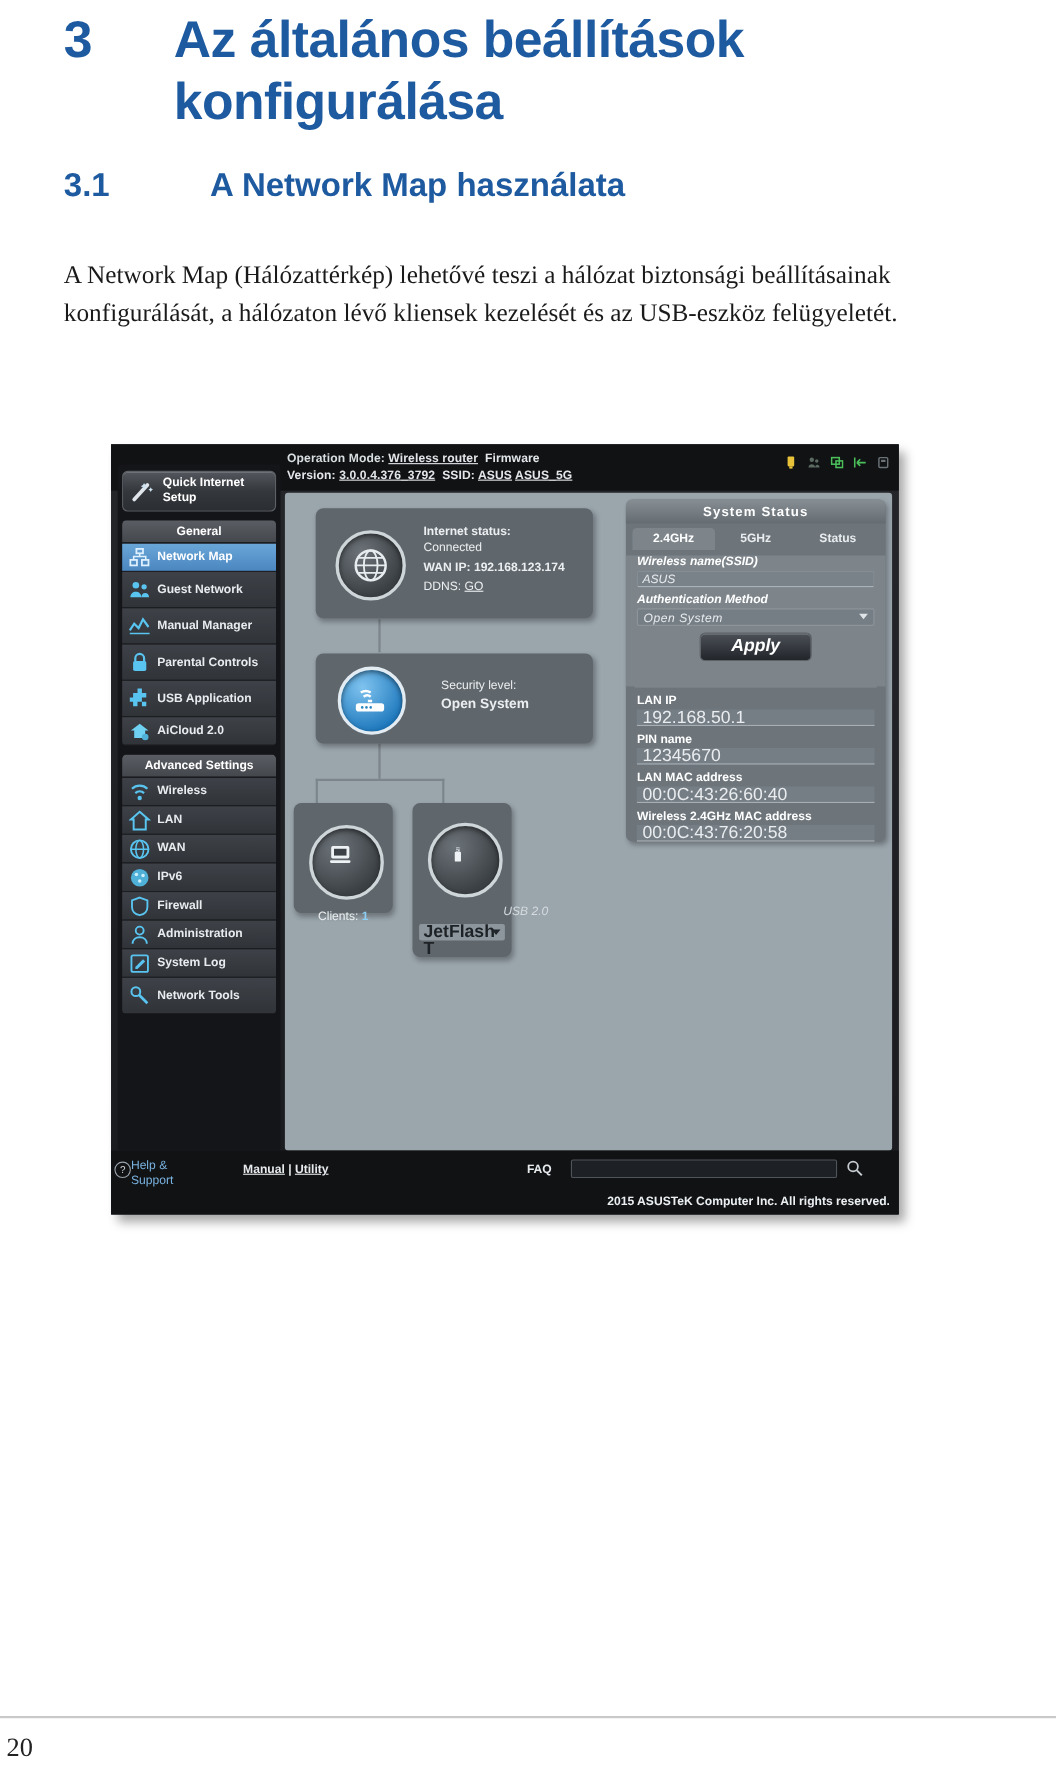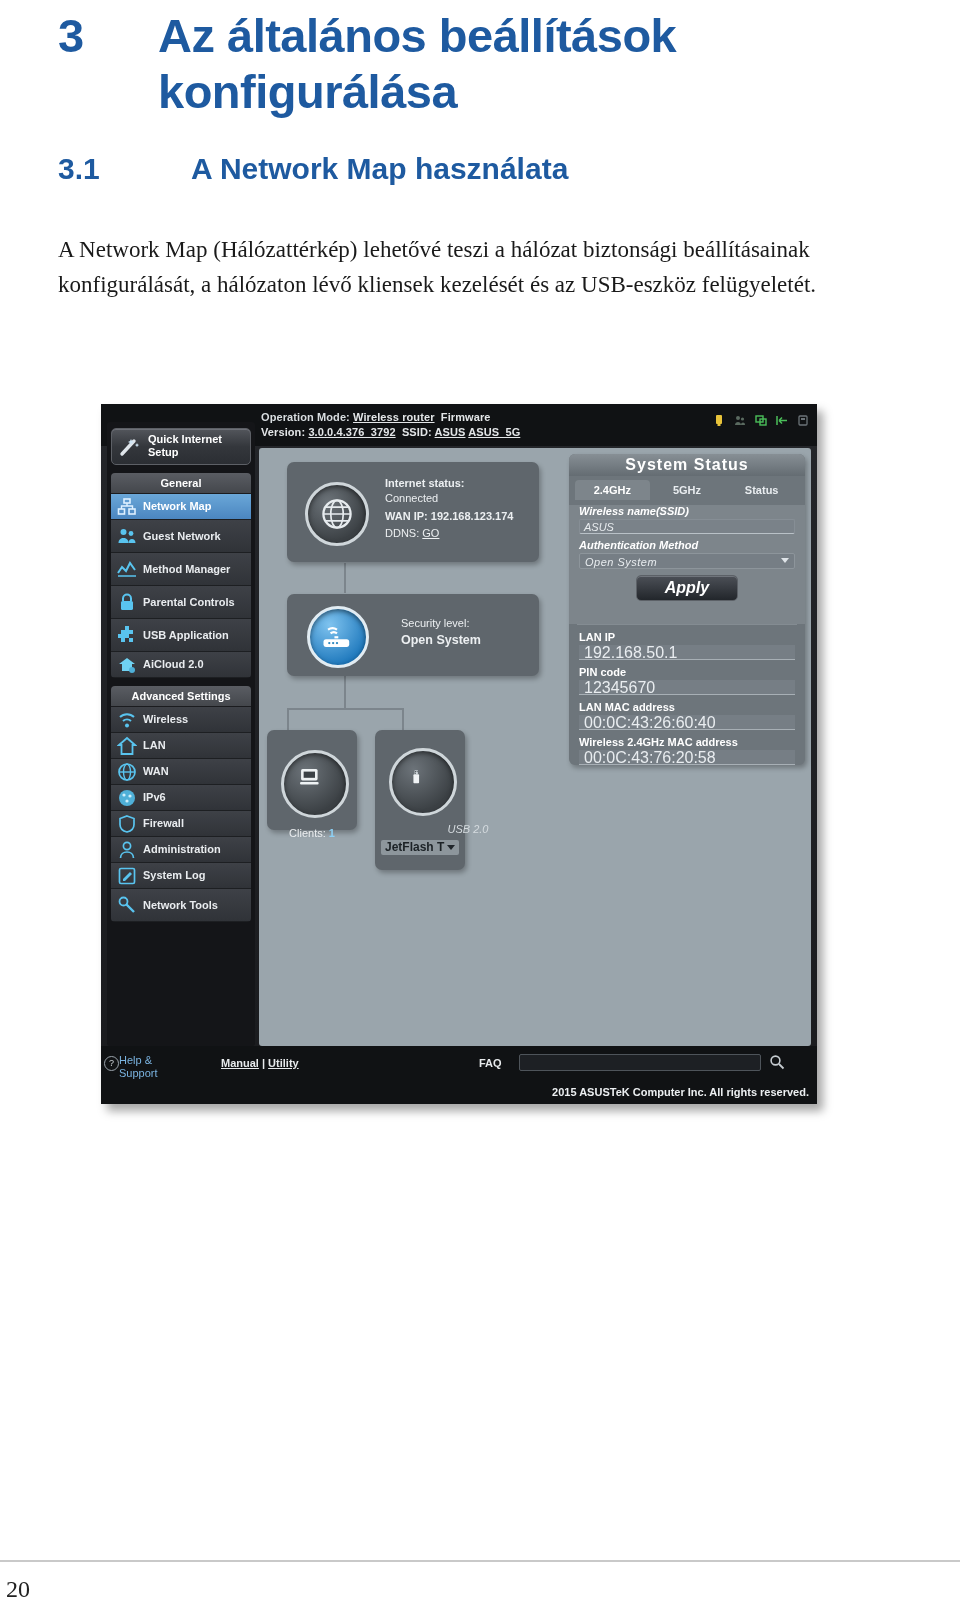--- a/index.html
+++ b/index.html
@@ -52,21 +52,21 @@
   .card .cap{position:absolute;color:#eceff1;font-size:11px;line-height:15px;}
 
   .disc{position:absolute;border-radius:50%;background:radial-gradient(circle at 35% 30%,#6c7379,#3c4145 70%);
         border:3px solid #cfd6da;box-shadow:inset 0 2px 5px rgba(0,0,0,.5);}
   .disc.blue{background:radial-gradient(circle at 35% 28%,#7fc3ef,#1f79bd 75%);border-color:#e2ecf2;}
 
   .link{position:absolute;background:#7c858c;}
 
   
   .status{position:absolute;right:6px;top:6px;width:236px;background:#6d757b;border-radius:6px;box-shadow:2px 3px 5px rgba(0,0,0,.28);}
-  .status-hd{height:22px;line-height:22px;text-align:center;color:#ffffff;font-size:16px;font-weight:bold;letter-spacing:1px;
+  .status-hd{height:22px;line-height:22px;text-align:center;color:#ffffff;font-size:12px;font-weight:bold;letter-spacing:1px;
              background:linear-gradient(180deg,#878f95 0%,#646c72 100%);border-radius:6px 6px 0 0;}
   .tabs{display:flex;height:20px;margin:4px 6px 0 6px;}
   .tab{flex:1;text-align:center;color:#e9edf0;font-size:11px;font-weight:bold;line-height:20px;}
   .tab.on{color:#ffffff;background:#7d858b;border-radius:4px 4px 0 0;}
   .fld-lbl{color:#ffffff;font-size:11px;font-weight:bold;margin:5px 0 2px 10px;}
   .fld{margin:0 10px;height:15px;background:#7a8289;border:1px solid #868e95;border-bottom:1px solid #b9c1c7;border-radius:2px;
        color:#e8ecef;font-size:11px;line-height:15px;padding-left:4px;box-sizing:border-box;}
   .sel-fld{margin:0 10px;height:16px;background:#767e85;border:1px solid #8d959b;border-radius:2px;position:relative;
        color:#e8ecef;font-size:11px;line-height:16px;padding-left:5px;box-sizing:border-box;letter-spacing:.5px;}
   .sel-fld .car{position:absolute;right:5px;top:4px;width:0;height:0;border-left:4px solid transparent;border-right:4px solid transparent;border-top:5px solid #dfe4e8;}
@@ -189,21 +189,21 @@
                 <path d="M1.5 17c0-3.2 2.3-5 5-5s5 1.8 5 5z" fill="#59c4ef"></path>
                 <path d="M11.5 17c0-2.5 1.6-3.9 3.5-3.9s3.5 1.4 3.5 3.9z" fill="#59c4ef"></path>
               </svg>
             <span style="line-height:13px">Guest Network</span>
           </div>
           <div class="item two">
             <svg class="ico" viewBox="0 0 20 20">
                 <path d="M1 14l4-6 4 4 4-8 5 7" stroke="#59c4ef" stroke-width="2" fill="none"></path>
                 <path d="M1 17h18" stroke="#59c4ef" stroke-width="1.4"></path>
               </svg>
-            <span style="line-height:13px">Method Manager</span>
+            <span style="line-height:13px">Manual Manager</span>
           </div>
           <div class="item two">
             <svg class="ico" viewBox="0 0 20 20">
                 <path d="M6 9V6.5a4 4 0 018 0V9" stroke="#59c4ef" stroke-width="2" fill="none"></path>
                 <rect x="4" y="9" width="12" height="9" rx="1.6" fill="#59c4ef"></rect>
               </svg>
             <span style="line-height:13px">Parental Controls</span>
           </div>
           <div class="item two">
             <svg class="ico" viewBox="0 0 20 20">
@@ -345,23 +345,23 @@
         <div class="card" style="left:116px;top:282px;width:90px;height:140px;">
           <div class="disc" style="left:14px;top:18px;width:62px;height:62px;">
             <svg viewBox="0 0 62 62" style="position:absolute;left:19px;top:13px;width:25px;height:36px">
               <rect x="6" y="12" width="14" height="22" rx="2" fill="#f0f3f5"></rect>
               <rect x="9" y="2" width="8" height="10" fill="#cfd6db"></rect>
               <rect x="10" y="4" width="2.4" height="2.4" fill="#40464b"></rect>
               <rect x="14" y="4" width="2.4" height="2.4" fill="#40464b"></rect>
               <rect x="10" y="8" width="2.4" height="2.4" fill="#40464b"></rect>
             </svg>
           </div>
-          <div class="cap" style="left:4px;top:92px;width:90px;text-align:center;font-style:italic;color:#d5dbdf;padding-left:44px;">USB 2.0</div>
+          <div class="cap" style="left:14px;top:92px;width:90px;text-align:center;font-style:italic;color:#d5dbdf;padding-left:44px;">USB 2.0</div>
           <div style="position:absolute;left:6px;top:110px;width:78px;height:15px;background:#8d969c;border-radius:2px;color:#1c2226;
-                      font-size:12px;font-weight:bold;line-height:15px;padding-left:4px;box-sizing:border-box;">
+                      font-size:16px;font-weight:bold;line-height:15px;padding-left:4px;box-sizing:border-box;">
             <span>JetFlash T</span>
             <span style="position:absolute;right:4px;top:5px;width:0;height:0;border-left:4px solid transparent;border-right:4px solid transparent;border-top:5px solid #20262b;"></span>
           </div>
         </div>
 
         <div class="status">
           <div class="status-hd">System Status</div>
           <div class="tabs">
             <div class="tab on">2.4GHz</div>
             <div class="tab">5GHz</div>
@@ -376,21 +376,21 @@
               <span class="car"></span>
             </div>
             <div class="applywrap">
               <span class="apply">Apply</span>
             </div>
           </div>
           <div class="divider"></div>
           <div style="padding-bottom:0;">
             <div class="info-lbl">LAN IP</div>
             <div class="info-val">192.168.50.1</div>
-            <div class="info-lbl">PIN code</div>
+            <div class="info-lbl">PIN name</div>
             <div class="info-val">12345670</div>
             <div class="info-lbl">LAN MAC address</div>
             <div class="info-val">00:0C:43:26:60:40</div>
             <div class="info-lbl">Wireless 2.4GHz MAC address</div>
             <div class="info-val">00:0C:43:76:20:58</div>
           </div>
         </div>
       </div>
 
       <div class="footer">

